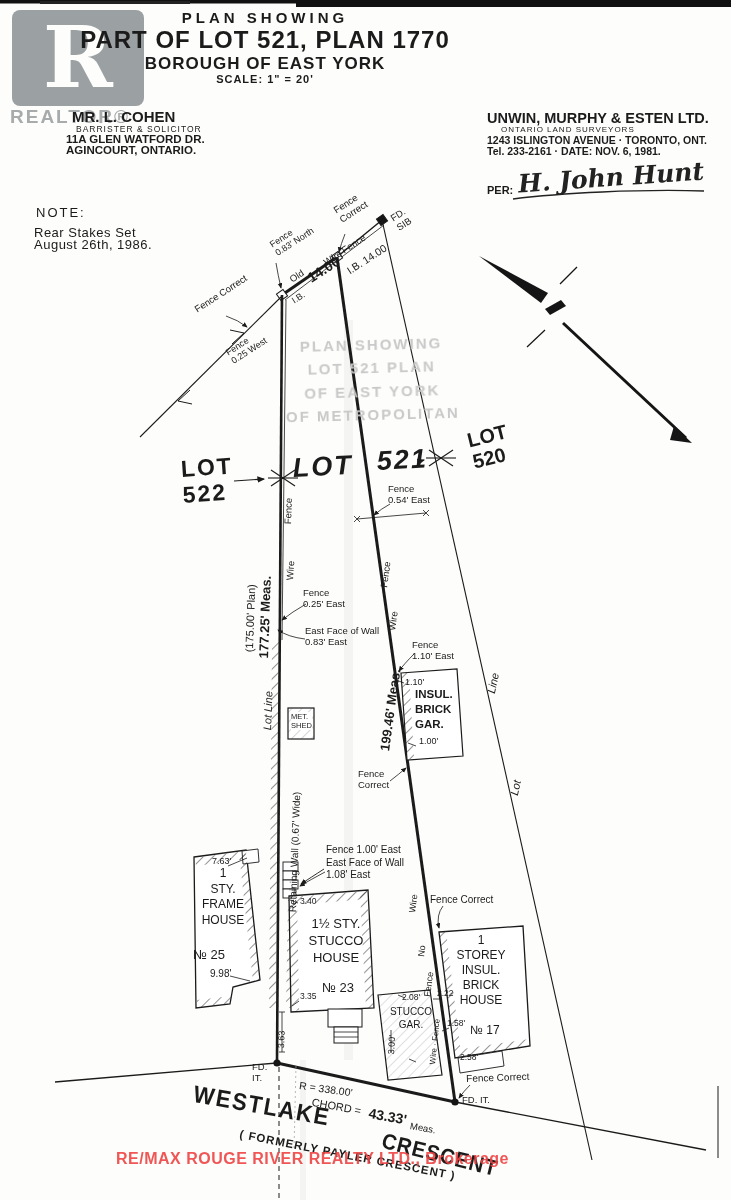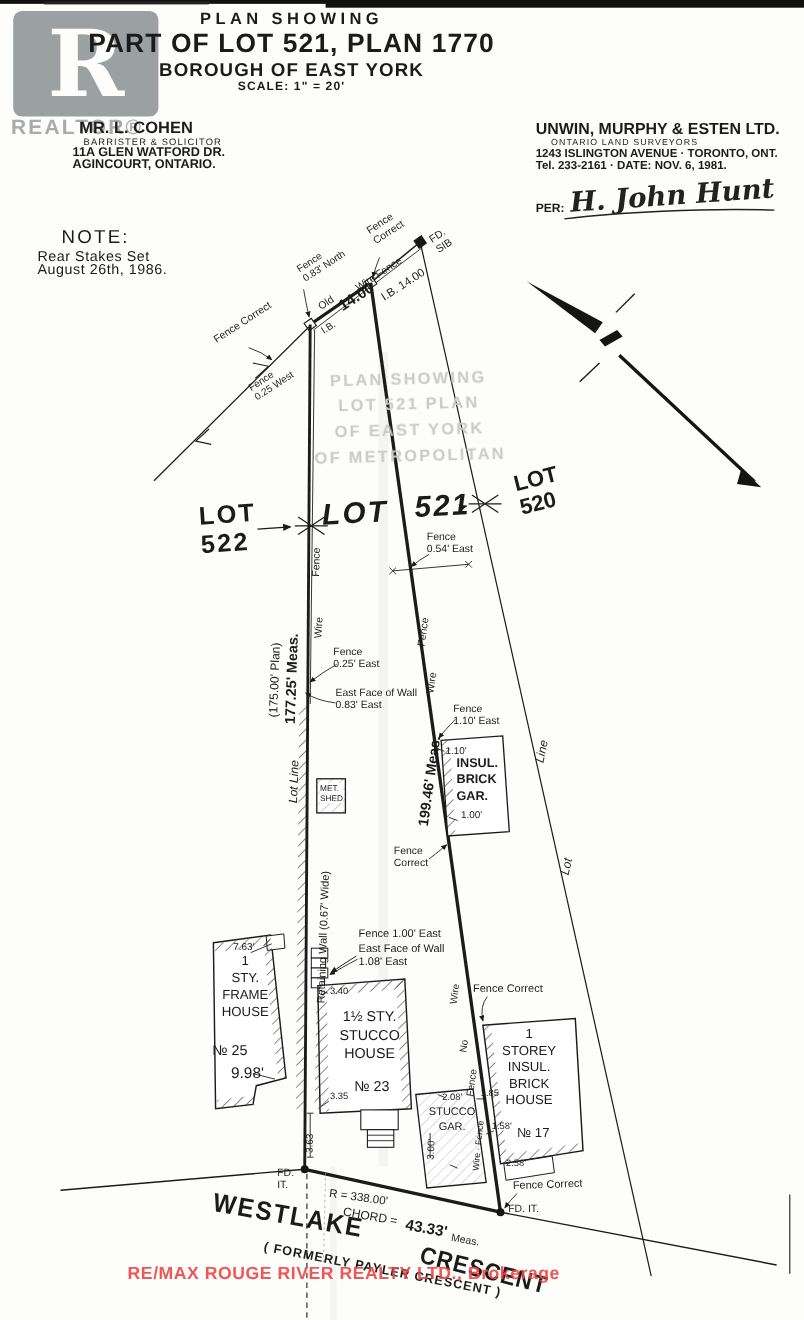--- a/index.html
+++ b/index.html
@@ -218,21 +218,21 @@
   <div class="lbl b" style="left:66px;top:133px;font-size:11.5px;">11A GLEN WATFORD DR.</div>
   <div class="lbl b" style="left:66px;top:144px;font-size:11.5px;">AGINCOURT, ONTARIO.</div>
 
   <div class="lbl b" style="left:487px;top:110px;font-size:14.5px;">UNWIN, MURPHY &amp; ESTEN LTD.</div>
   <div class="lbl" style="left:501px;top:126px;font-size:8px;letter-spacing:1px;">ONTARIO  LAND  SURVEYORS</div>
   <div class="lbl b" style="left:487px;top:135px;font-size:10.5px;text-align:right;">1243 ISLINGTON AVENUE · TORONTO, ONT.</div>
   <div class="lbl b" style="left:487px;top:146px;font-size:10.5px;">Tel. 233-2161 ·  DATE:  NOV. 6, 1981.</div>
   <div class="lbl b" style="left:487px;top:184px;font-size:11px;">PER:</div>
   <div id="signature">H. John Hunt</div>
 
-  <div class="lbl" style="left:36px;top:206px;font-size:17px;letter-spacing:2px;margin-left:20px;">NOTE:</div>
+  <div class="lbl" style="left:36px;top:206px;font-size:13px;letter-spacing:2px;">NOTE:</div>
   <div class="lbl" style="left:34px;top:226px;font-size:13px;letter-spacing:0.5px;">Rear Stakes Set</div>
   <div class="lbl" style="left:34px;top:238px;font-size:13px;letter-spacing:0.5px;">August 26th, 1986.</div>
 
   <div id="ghost">
     <div>PLAN SHOWING</div>
     <div>LOT 521 PLAN</div>
     <div>OF EAST YORK</div>
     <div>OF METROPOLITAN</div>
   </div>
 
@@ -292,38 +292,38 @@
   <div class="lbl" style="left:326px;top:844px;font-size:10px;line-height:1.25;">Fence 1.00' East
 East Face of Wall
 1.08' East</div>
   <div class="lbl" style="left:430px;top:894px;font-size:10px;">Fence Correct</div>
   <div class="lbl ctr" style="left:196px;top:866px;width:54px;font-size:12px;line-height:1.3;">1
 STY.
 FRAME
 HOUSE</div>
   <div class="lbl" style="left:193px;top:948px;font-size:13px;">№ 25</div>
   <div class="lbl" style="left:212px;top:856px;font-size:9px;">7.63'</div>
-  <div class="lbl" style="left:210px;top:968px;font-size:14px;">9.98'</div>
+  <div class="lbl" style="left:210px;top:968px;font-size:10px;">9.98'</div>
   <div class="lbl ctr" style="left:303px;top:916px;width:66px;font-size:13px;line-height:1.3;">1½ STY.
 STUCCO
 HOUSE</div>
   <div class="lbl" style="left:322px;top:981px;font-size:13px;">№ 23</div>
   <div class="lbl" style="left:300px;top:897px;font-size:8.5px;">3.40</div>
   <div class="lbl" style="left:300px;top:992px;font-size:8.5px;">3.35</div>
   <div class="lbl" style="left:276px;top:1048px;font-size:9px;transform:rotate(-88deg);">3.63</div>
   <div class="lbl" style="left:407px;top:912px;font-size:9px;transform:rotate(-82deg);">Wire</div>
   <div class="lbl" style="left:416px;top:956px;font-size:9px;transform:rotate(-82deg);">No</div>
   <div class="lbl" style="left:422px;top:996px;font-size:9px;transform:rotate(-82deg);">Fence</div>
   <div class="lbl ctr" style="left:452px;top:933px;width:58px;font-size:12px;line-height:1.25;">1
 STOREY
 INSUL.
 BRICK
 HOUSE</div>
   <div class="lbl" style="left:470px;top:1024px;font-size:12px;">№ 17</div>
-  <div class="lbl" style="left:437px;top:989px;font-size:8.5px;">1.85</div>
+  <div class="lbl" style="left:437px;top:989px;font-size:8.5px;">2.22</div>
   <div class="lbl" style="left:447px;top:1019px;font-size:8.5px;">1.58'</div>
   <div class="lbl ctr" style="left:388px;top:1006px;width:46px;font-size:10px;line-height:1.25;">STUCCO
 GAR.</div>
   <div class="lbl" style="left:402px;top:993px;font-size:8.5px;">2.08'</div>
   <div class="lbl" style="left:412px;top:1053px;font-size:8.5px;margin-left:48px;">2.58'</div>
   <div class="lbl" style="left:386px;top:1054px;font-size:9px;transform:rotate(-86deg);">3.00'</div>
   <div class="lbl" style="left:429px;top:1064px;font-size:8px;transform:rotate(-84deg);">Wire · Fence</div>
 
   <div class="lbl" style="left:252px;top:1062px;font-size:9.5px;">FD.
 IT.</div>

